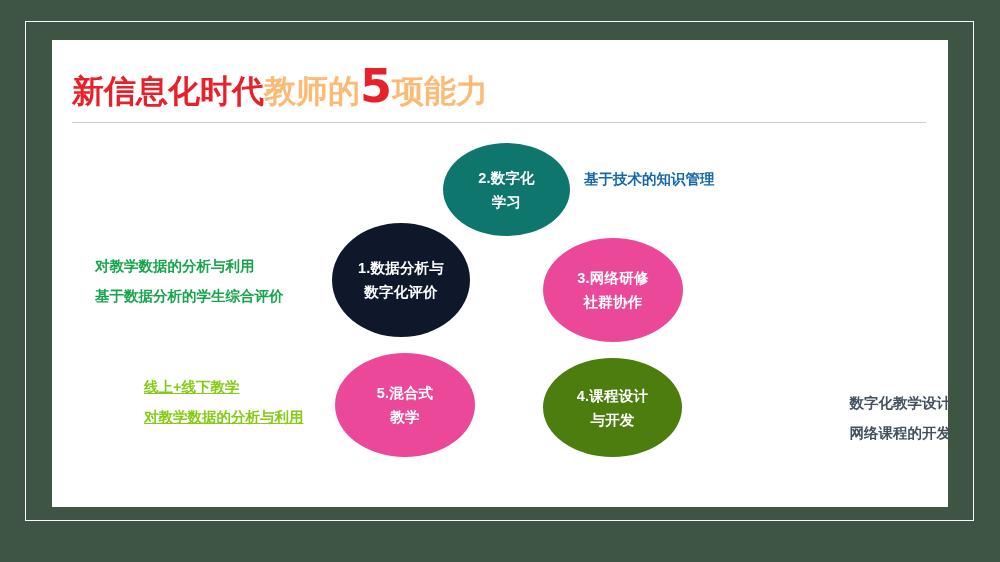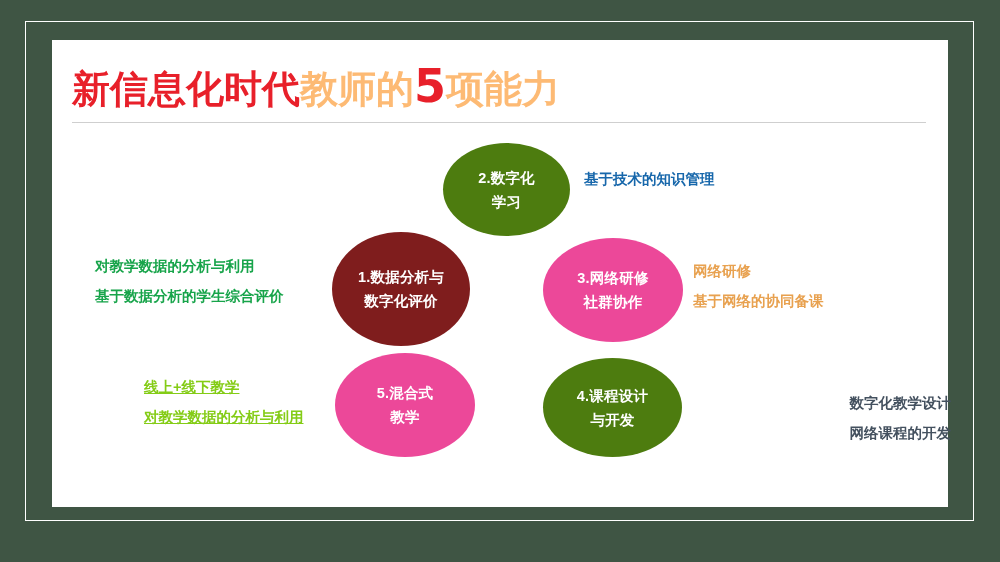--- a/index.html
+++ b/index.html
@@ -43,21 +43,21 @@
   
   #title-block {
     position: absolute;
     left: 72px;
     top: 60px;
     width: 860px;
     height: 52px;
     white-space: nowrap;
   }
   .title-text {
-    font-size: 38px;
+    font-size: 32px;
     font-weight: bold;
     letter-spacing: 0px;
     line-height: 52px;
     font-family: "DejaVu Sans", "Liberation Sans", sans-serif;
   }
   .t-red   { color: #e8202a; }
   .t-black { color: #fdba74; }
   .t-big   { color: #e8202a; font-size: 46px; }
   #title-divider {
     position: absolute;
@@ -78,22 +78,22 @@
     justify-content: center;
     color: #ffffff;
     font-weight: bold;
     font-size: 14.5px;
     line-height: 24px;
     text-align: center;
     letter-spacing: 0.2px;
   }
   .bubble .ln { display: block; white-space: nowrap; }
 
-  #bubble-1 { left: 332px; top: 232px; width: 138px; height: 114px; background: #7f1d1d; z-index: 5; }
-  #bubble-2 { left: 443px; top: 143px; width: 127px; height: 93px;  background: #4d7c0f; z-index: 4; }
+  #bubble-1 { left: 332px; top: 223px; width: 138px; height: 114px; background: #0f172a; z-index: 5; }
+  #bubble-2 { left: 443px; top: 143px; width: 127px; height: 93px;  background: #0f766e; z-index: 4; }
   #bubble-3 { left: 543px; top: 238px; width: 140px; height: 104px; background: #ec4899; z-index: 5; }
   #bubble-4 { left: 543px; top: 358px; width: 139px; height: 99px;  background: #4d7c0f; z-index: 4; }
   #bubble-5 { left: 335px; top: 353px; width: 140px; height: 104px; background: #ec4899; z-index: 4; }
 
   
   .caption {
     position: absolute;
     font-weight: bold;
     font-size: 14.5px;
     line-height: 30px;
@@ -149,24 +149,20 @@
 
   <div class="caption cap-right" id="caption-1">
     <span class="ln">对教学数据的分析与利用</span>
     <span class="ln">基于数据分析的学生综合评价</span>
   </div>
 
   <div class="caption cap-left" id="caption-2">
     <span class="ln">基于技术的知识管理</span>
   </div>
 
-  <div class="caption cap-left" id="caption-3">
-    <span class="ln">网络研修</span>
-    <span class="ln">基于网络的协同备课</span>
-  </div>
 
   <div class="caption cap-left" id="caption-4">
     <span class="ln">数字化教学设计</span>
     <span class="ln">网络课程的开发</span>
   </div>
 
   <div class="caption cap-right" id="caption-5">
     <span class="ln">线上+线下教学</span>
     <span class="ln">对教学数据的分析与利用</span>
   </div>

